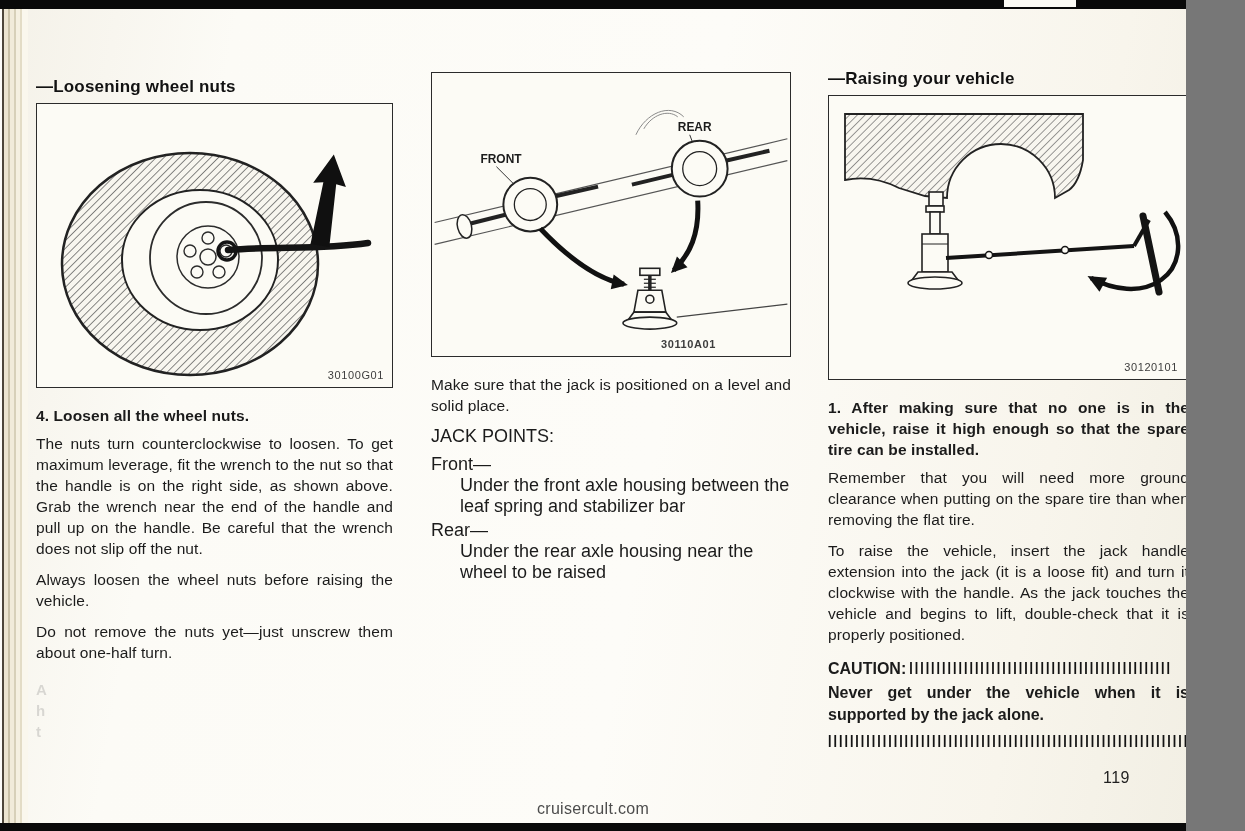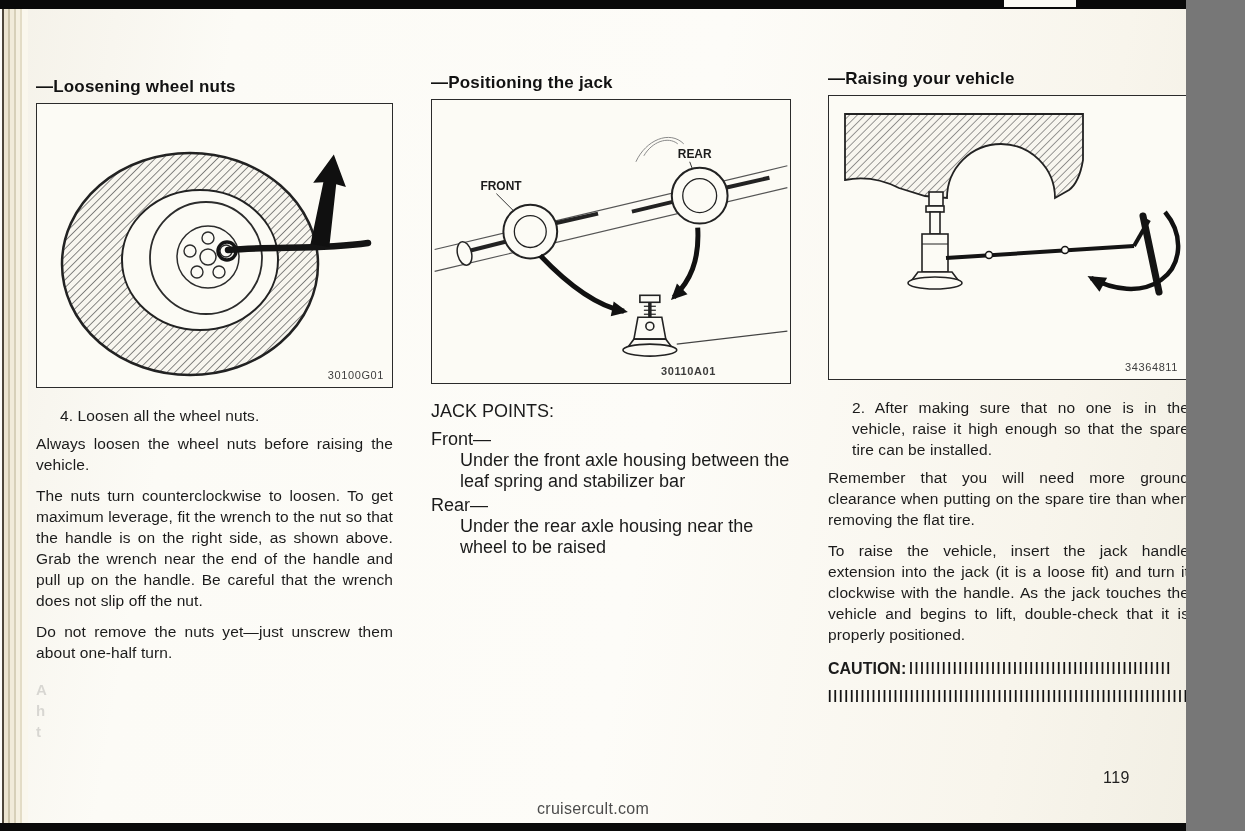--- a/index.html
+++ b/index.html
@@ -43,21 +43,21 @@
     position:absolute; bottom:6px; font-size:11px; letter-spacing:.6px; color:#3d3d3d;
   }
   .figcode-1 { right:8px; }
   .figcode-2 { right:74px;font-weight:bold; }
   .figcode-3 { right:10px; }
 
   p.body-text, p.step-title {
     font-size:15.5px; line-height:21px; margin-bottom:10px;
     text-align:justify; letter-spacing:.1px;
   }
-  p.step-title { font-weight:normal; margin-bottom:7px;margin-left:24px; }
+  p.step-title { font-weight:bold; margin-bottom:7px; }
 
   .jack-points { font-size:18px; line-height:21px; }
   .jp-title { margin-bottom:7px; }
   .jp-label { }
   .jp-text { padding-left:29px; margin-bottom:3px; text-align:left; }
 
   .caution { margin-top:13px; }
   .caution-head { display:flex; align-items:flex-start; font-weight:bold; font-size:16px; line-height:22px; }
   .caution-label { white-space:nowrap; margin-right:3px; }
   .bars {
@@ -124,33 +124,32 @@
         <path d="M190,146 C 240,142 282,146 330,139" fill="none" stroke="#141414" stroke-width="6.5" stroke-linecap="round"></path>
         <circle cx="189" cy="147" r="9" fill="none" stroke="#141414" stroke-width="3.5"></circle>
         <g transform="translate(288,100) rotate(9)">
           <path d="M0,-50 L17,-20 L7,-21 L10,42 L-9,42 L-6,-21 L-16,-19 Z" fill="#101010"></path>
         </g>
       </svg>
       <span class="figcode figcode-1">30100G01</span>
     </figure>
 
     <p class="step-title">4. Loosen all the wheel nuts.</p>
+    <p class="body-text">The nuts turn counterclockwise to loosen. To get maximum leverage, fit the wrench to the nut so that the handle is on the right side, as shown above. Grab the wrench near the end of the handle and pull up on the handle. Be careful that the wrench does not slip off the nut.</p>
     <p class="body-text">Always loosen the wheel nuts before raising the vehicle.</p>
-    <p class="body-text">The nuts turn counterclockwise to loosen. To get maximum leverage, fit the wrench to the nut so that the handle is on the right side, as shown above. Grab the wrench near the end of the handle and pull up on the handle. Be careful that the wrench does not slip off the nut.</p>
     <p class="body-text">Do not remove the nuts yet—just unscrew them about one-half turn.</p>
 
     <div class="ghost">
       <span>A</span>
       <span>h</span>
       <span>t</span>
     </div>
   </section>
 
   <section class="col col-2">
-    <h2 class="section-heading">—Positioning the jack</h2>
 
     <figure class="figbox">
       <svg class="illu" viewBox="0 0 358 284" aria-hidden="true">
         <defs>
           <marker id="arrowC" markerUnits="userSpaceOnUse" markerWidth="18" markerHeight="18" refX="13" refY="9" orient="auto">
             <path d="M1,1.5 L17,9 L1,16.5 Z" fill="#111"></path>
           </marker>
         </defs>
         <g stroke="#555" stroke-width="1.2">
           <line x1="2" y1="150" x2="356" y2="66"></line>
@@ -187,20 +186,21 @@
           <polygon points="206,218 230,218 234,240 202,240"></polygon>
           <circle cx="218" cy="227" r="4"></circle>
           <polygon points="196,248 240,248 234,240 202,240"></polygon>
           <ellipse cx="218" cy="251" rx="27" ry="6"></ellipse>
         </g>
         <line x1="245" y1="245" x2="356" y2="232" stroke="#444" stroke-width="1.2"></line>
       </svg>
       <span class="figcode figcode-2">30110A01</span>
     </figure>
 
+    <p class="body-text">Make sure that the jack is positioned on a level and solid place.</p>
 
     <div class="jack-points">
       <div class="jp-title">JACK POINTS:</div>
       <div class="jp-label">Front—</div>
       <div class="jp-text">Under the front axle housing between the leaf spring and stabilizer bar</div>
       <div class="jp-label">Rear—</div>
       <div class="jp-text">Under the rear axle housing near the wheel to be raised</div>
     </div>
   </section>
 
@@ -230,32 +230,33 @@
         </g>
         <g fill="none" stroke="#141414">
           <path d="M117,162 L305,150" stroke-width="4"></path>
           <circle cx="160" cy="159" r="3.5" fill="#fcfbf5" stroke-width="1.5"></circle>
           <circle cx="236" cy="154" r="3.5" fill="#fcfbf5" stroke-width="1.5"></circle>
           <path d="M305,150 L320,124" stroke-width="4"></path>
           <path d="M314,120 L330,196" stroke-width="7" stroke-linecap="round"></path>
         </g>
         <path d="M336,116 C 356,140 352,170 332,184 C 312,198 284,194 262,182" fill="none" stroke="#111" stroke-width="4.5" marker-end="url(#arrowE)"></path>
       </svg>
-      <span class="figcode figcode-3">34364811</span>
+      <span class="figcode figcode-3">30120101</span>
     </figure>
 
-    <p class="step-title">2. After making sure that no one is in the vehicle, raise it high enough so that the spare tire can be installed.</p>
+    <p class="step-title">1. After making sure that no one is in the vehicle, raise it high enough so that the spare tire can be installed.</p>
     <p class="body-text">Remember that you will need more ground clearance when putting on the spare tire than when removing the flat tire.</p>
     <p class="body-text">To raise the vehicle, insert the jack handle extension into the jack (it is a loose fit) and turn it clockwise with the handle. As the jack touches the vehicle and begins to lift, dou­ble-check that it is properly positioned.</p>
 
     <div class="caution">
       <div class="caution-head">
         <span class="caution-label">CAUTION:</span>
         <span class="bars">IIIIIIIIIIIIIIIIIIIIIIIIIIIIIIIIIIIIIIIIIIIIIIII</span>
       </div>
+      <div class="caution-text">Never get under the vehicle when it is supported by the jack alone.</div>
       <div class="bars-row">IIIIIIIIIIIIIIIIIIIIIIIIIIIIIIIIIIIIIIIIIIIIIIIIIIIIIIIIIIIIIIIIIIIIIIII</div>
     </div>
   </section>
 
   <div class="page-number">119</div>
   <div class="watermark">cruisercult.com</div>
 
   <div class="bottom-edge"></div>
 </div>
 

